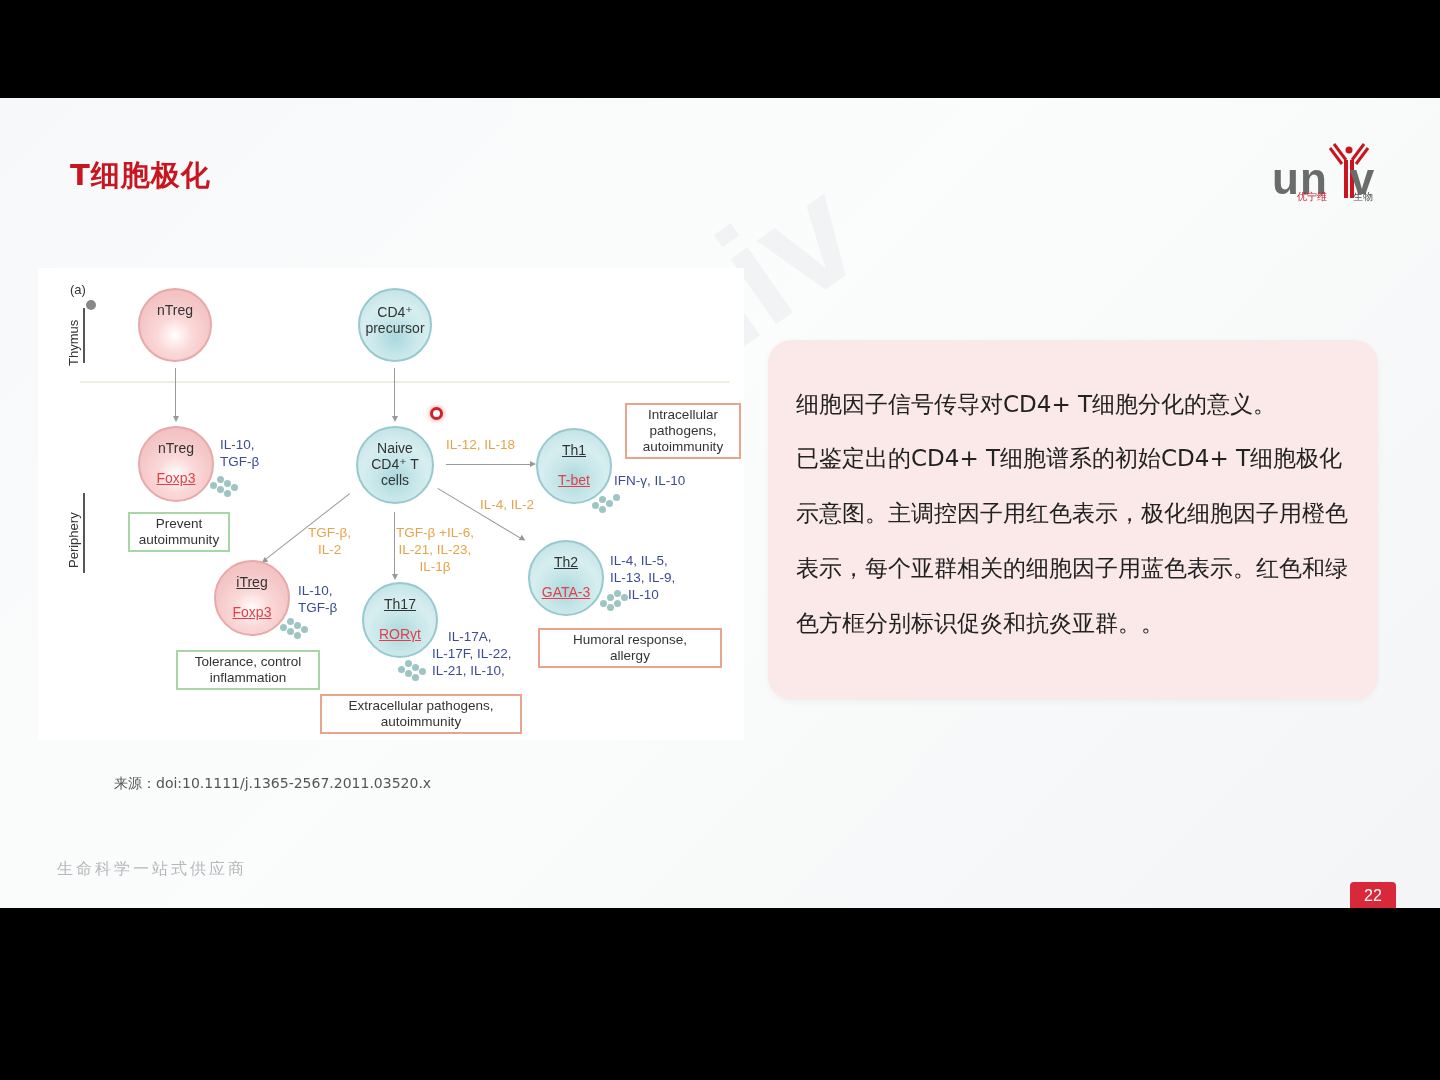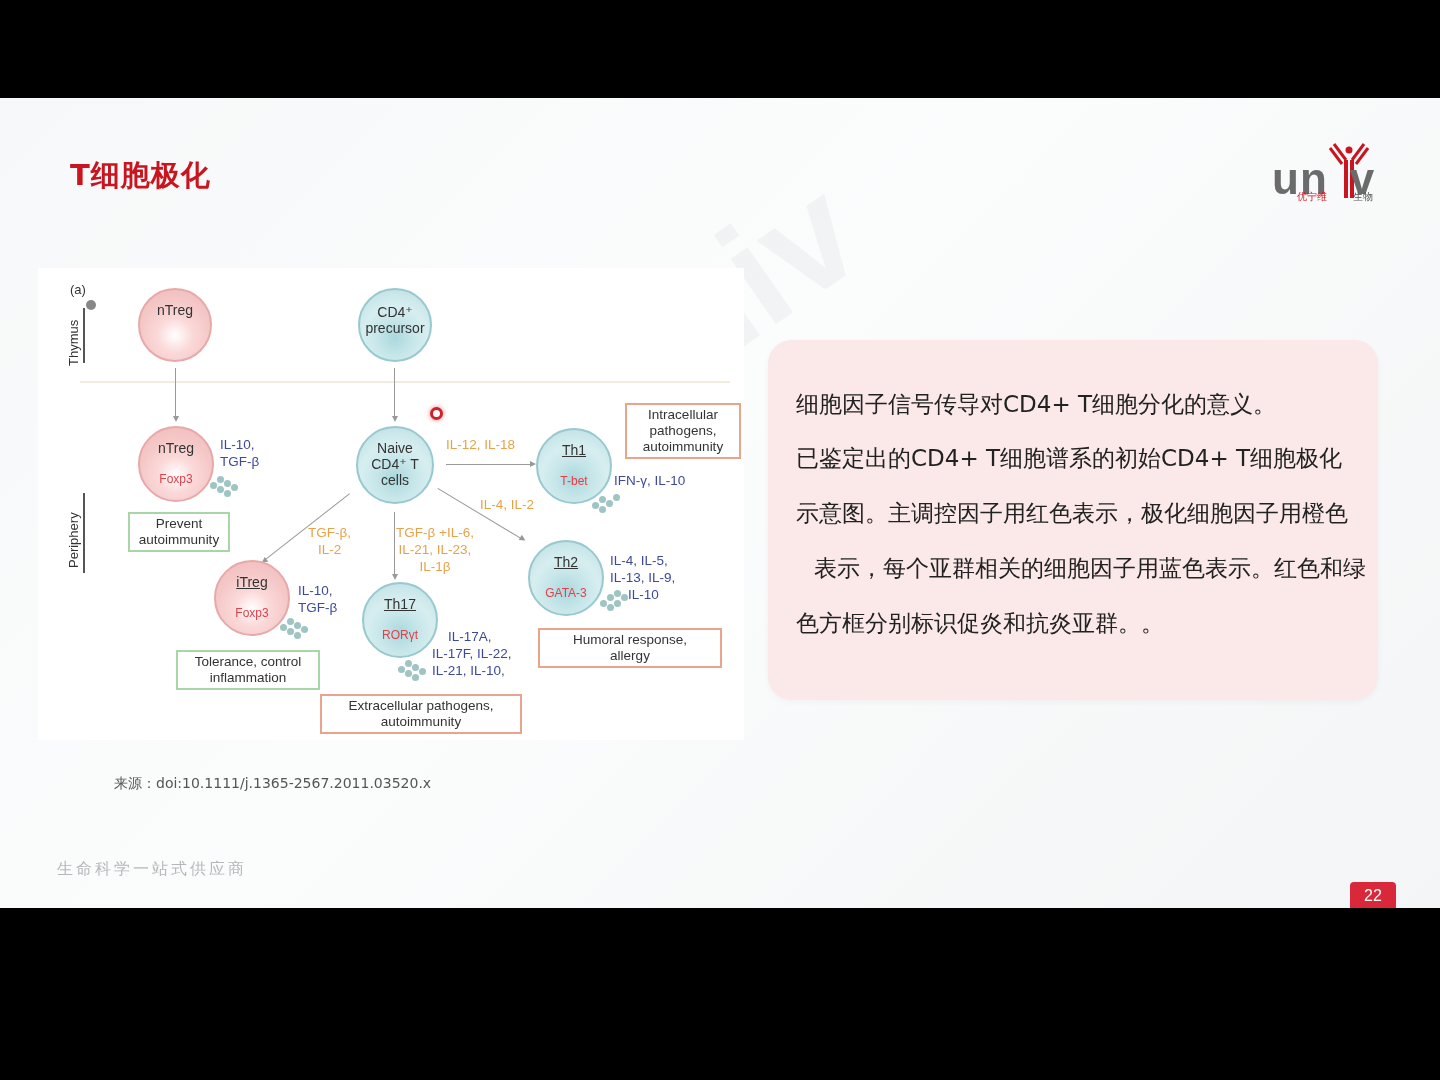--- a/index.html
+++ b/index.html
@@ -46,21 +46,21 @@
   .cell.pink {
     background: radial-gradient(circle at 50% 65%, #fff 0%, #fbd9d9 30%, #f5c8c8 60%, #f0b9b9 100%);
     border: 2px solid #e7a9a9;
   }
   .cell.teal {
     background: radial-gradient(circle at 50% 68%, #a9d8dd 0%, #c6e6e9 30%, #d7eef0 55%, #b7dde2 100%);
     border: 2px solid #98c9cf;
   }
   .cell .name { position: absolute; left: 0; right: 0; top: 12px; line-height: 16px; }
   .cell .name.u { text-decoration: underline; }
-  .cell .tf { position: absolute; left: 0; right: 0; bottom: 14px; color: #e0404a; font-size: 12px; }
+  .cell .tf { position: absolute; left: 0; right: 0; bottom: 14px; color: #e0404a; font-size: 14px; text-decoration: underline; }
   .orange { position: absolute; color: #e8a24a; font-size: 13.5px; text-align: center; line-height: 17px; }
   .blue { position: absolute; color: #3d4a9a; font-size: 13.5px; line-height: 17px; }
   .box {
     position: absolute; font-size: 13.5px; color: #333; text-align: center; line-height: 16px;
     background: #fff; padding: 2px 4px;
   }
   .box.green { border: 2px solid #a9d6a6; }
   .box.red { border: 2px solid #e8a48c; }
   .arrow { position: absolute; background: #999; height: 1px; transform-origin: 0 0; }
   .arrow::after {
@@ -275,20 +275,20 @@
       <div>allergy</div>
     </div>
   </div>
 
   <div class="cursor-dot" style="left:430px; top:309px;"></div>
 
   <div class="panel">
     <div class="panel-line" style="top:49px;">细胞因子信号传导对CD4+ T细胞分化的意义。</div>
     <div class="panel-line" style="top:103px;">已鉴定出的CD4+ T细胞谱系的初始CD4+ T细胞极化</div>
     <div class="panel-line" style="top:158px;">示意图。主调控因子用红色表示，极化细胞因子用橙色</div>
-    <div class="panel-line" style="top:213px;margin-left:18px;">表示，每个亚群相关的细胞因子用蓝色表示。红色和绿</div>
+    <div class="panel-line" style="top:213px;">表示，每个亚群相关的细胞因子用蓝色表示。红色和绿</div>
     <div class="panel-line" style="top:268px;">色方框分别标识促炎和抗炎亚群。。</div>
   </div>
 
   <div class="source">来源：doi:10.1111/j.1365-2567.2011.03520.x</div>
   <div class="tagline">生命科学一站式供应商</div>
   <div class="page-num">22</div>
 </div>
 
 </body></html>

